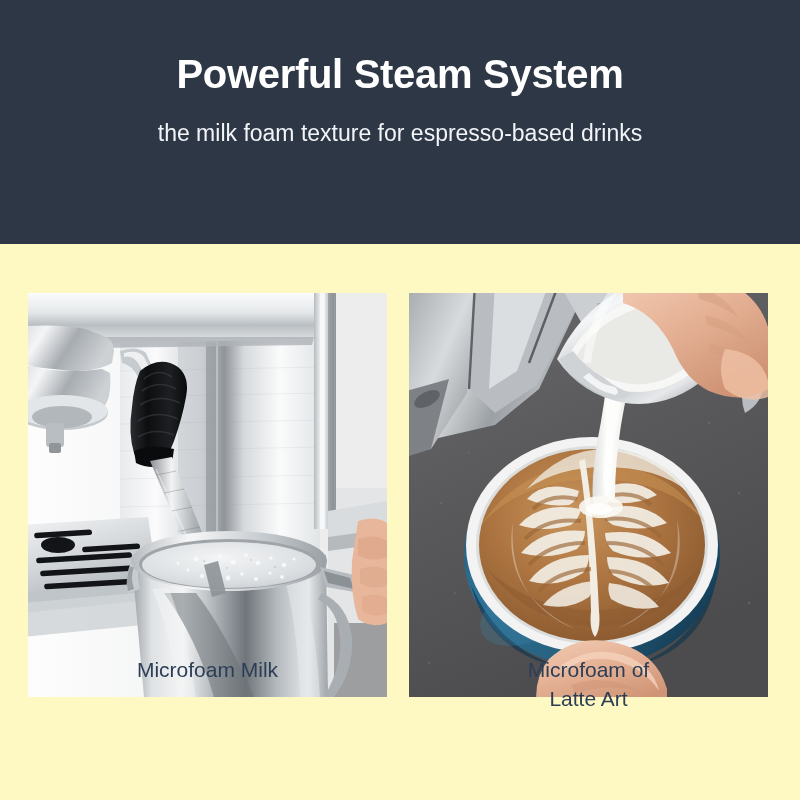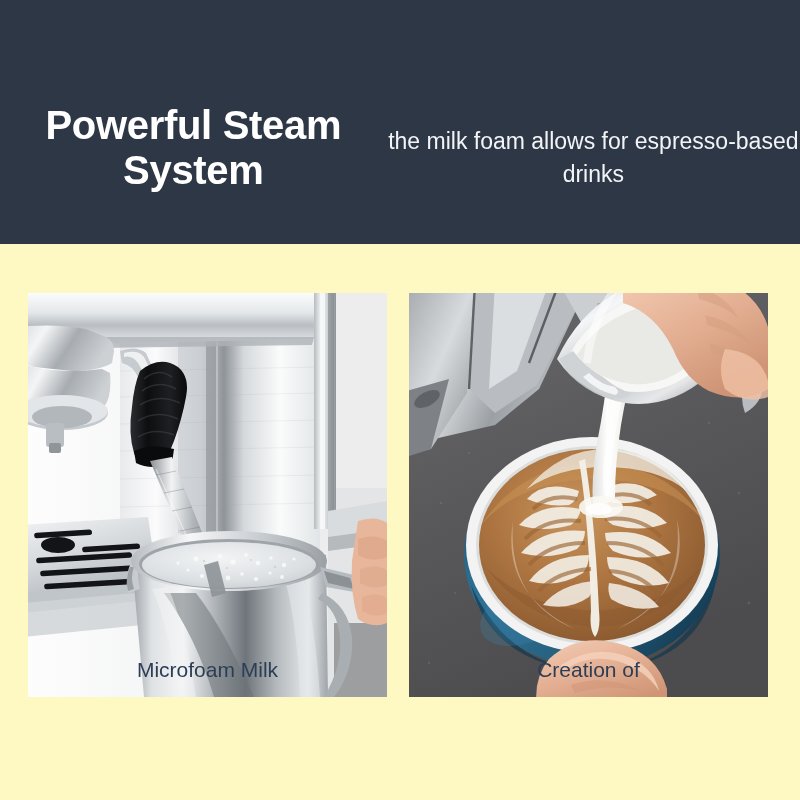--- a/index.html
+++ b/index.html
@@ -8,21 +8,21 @@
     font-family:"Liberation Sans", sans-serif;
     background:#ffffff;
     overflow:hidden;
   }
   .page { position:relative; width:800px; height:800px; background:#fff; }
 
   
   .header {
     position:absolute; left:0; top:0; width:800px; height:244px;
     background:#2e3745;
-    display:flex; flex-direction:row;
+    display:flex; flex-direction:column;
     align-items:center; justify-content:flex-start;
     padding-top:52px;
   }
   .header-title {
     color:#ffffff;
     font-size:40px;
     font-weight:bold;
     letter-spacing:-0.3px;
     line-height:1.12;
     text-align:center;
@@ -66,21 +66,21 @@
   .caption .l2 { display:block; }
 </style>
 </head>
 <body>
 
 <div class="page">
 
   <div class="header">
     <div class="header-title">Powerful Steam System</div>
     <div class="header-sub">
-      <span class="l2">the milk foam allows for espresso-based drinks</span>
+      <span class="l2">the milk foam texture for espresso-based drinks</span>
     </div>
   </div>
 
   <div class="grid">
 
     <div class="panel left">
       <div class="photo">
         <svg viewBox="0 0 359 404" preserveAspectRatio="xMidYMid slice">
           <defs>
             <linearGradient id="L_bgwall" x1="0" y1="0" x2="1" y2="0">
@@ -488,17 +488,18 @@
 
             <path d="M140 366 Q168 340 208 350 Q248 360 258 396 L258 414 L128 414 Q124 386 140 366 Z" fill="url(#R_skin)"></path>
             <path d="M152 372 Q182 352 214 362 Q244 372 250 398 Q236 376 208 368 Q176 360 152 380 Z" fill="#f4d0ba" opacity="0.85"></path>
             <path d="M162 392 Q196 380 232 398 Q200 390 166 400 Z" fill="#cf9475" opacity="0.5"></path>
           </g>
         </svg>
       </div>
     </div>
 
     <div class="caption right">
-      <span>Creation of</span>
+      <span>Microfoam of</span>
+      <span class="l2">Latte Art</span>
     </div>
 
   </div>
 </div>
 
 </body></html>

